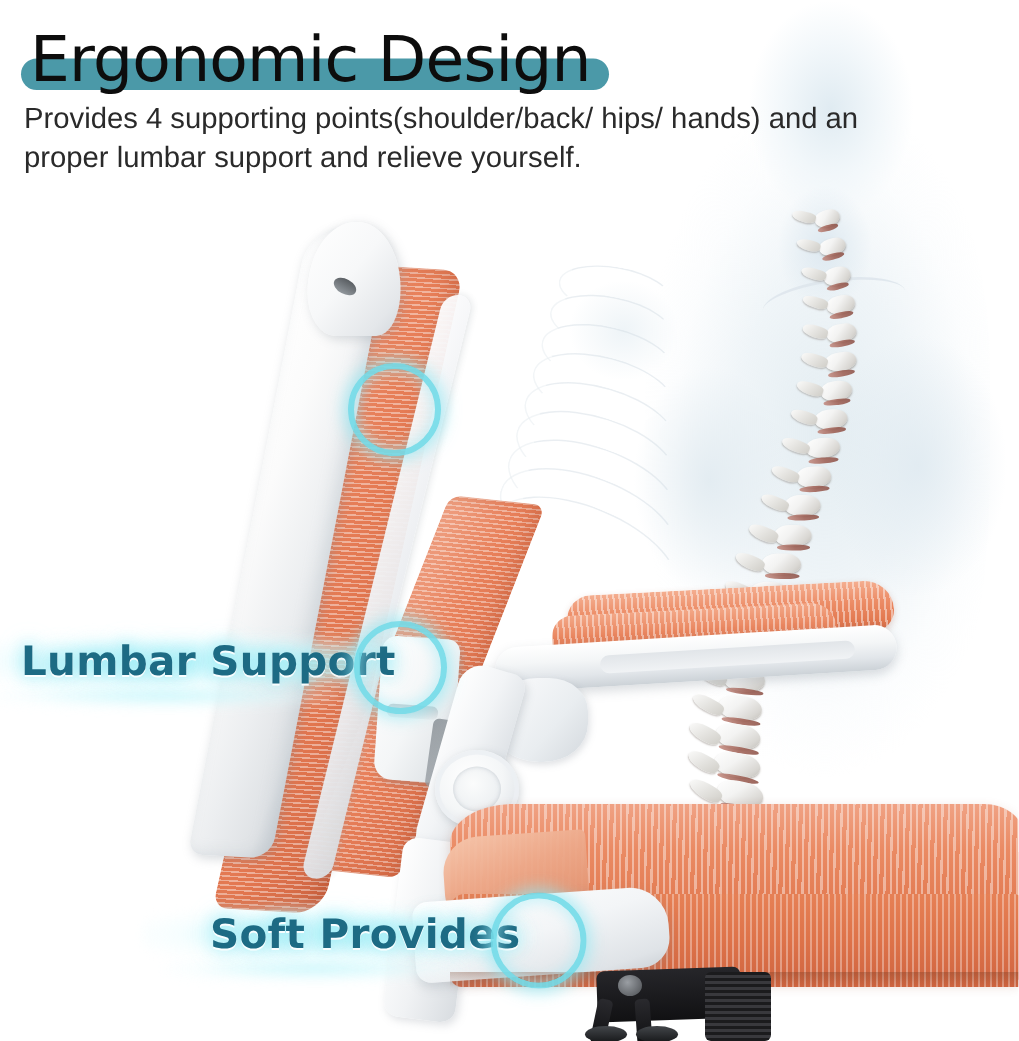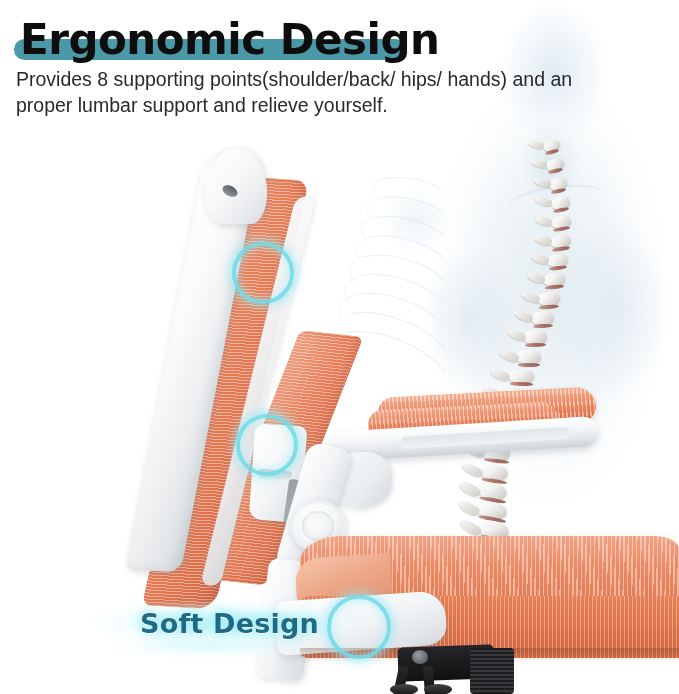--- a/index.html
+++ b/index.html
@@ -5,21 +5,21 @@
   html,body{margin:0;padding:0;background:#fff;}
   body{width:679px;height:694px;overflow:hidden;font-family:"Liberation Sans",sans-serif;}
 
   #stage{position:relative;width:679px;height:694px;background:#ffffff;overflow:hidden;}
 
   
   .title-wrap{position:absolute;left:14px;top:12px;width:420px;height:56px;}
   .title-bar{position:absolute;left:0px;top:27px;width:392px;height:21px;border-radius:11px;
              background:#4b99a8;}
   .title-text{position:absolute;left:6px;top:0px;font-size:42px;line-height:56px;
-              font-weight:bold;color:#0d0d0d;letter-spacing:-0.5px;white-space:nowrap;
+              font-weight:normal;color:#0d0d0d;letter-spacing:-0.5px;white-space:nowrap;
               font-family:"DejaVu Sans",sans-serif;}
   .subtitle{position:absolute;left:16px;top:66px;width:580px;font-size:19.5px;line-height:26px;
             color:#2a2a2a;font-family:"Liberation Sans",sans-serif;}
 
   
   .anatomy{position:absolute;left:400px;top:-10px;width:290px;height:600px;}
   .torso{position:absolute;left:30px;top:60px;width:230px;height:520px;
          background:radial-gradient(ellipse 140px 260px at 52% 46%,
                     rgba(226,236,241,.95) 0%, rgba(235,242,246,.78) 42%,
                     rgba(247,250,252,.45) 70%, rgba(255,255,255,0) 88%);
@@ -342,26 +342,31 @@
     <div class="leg1"></div>
     <div class="leg2"></div>
     <div class="caster1"></div>
     <div class="caster2"></div>
   </div>
 
   <div class="title-wrap">
     <div class="title-bar"></div>
     <div class="title-text">Ergonomic Design</div>
   </div>
-  <div class="subtitle">Provides 8 supporting points(shoulder/back/ hips/ hands) and an proper lumbar support and relieve yourself.</div>
+  <div class="subtitle">Provides 4 supporting points(shoulder/back/ hips/ hands) and an proper lumbar support and relieve yourself.</div>
 
   <div class="ring ring1"></div>
 
+  <div class="callout c2">
+    <div class="glow-bar"></div>
+    <div class="glow-bar b2"></div>
+    <div class="callout-label">Lumbar Support</div>
+  </div>
   <div class="ring ring2"></div>
 
   <div class="callout c3">
     <div class="glow-bar"></div>
     <div class="glow-bar b2"></div>
-    <div class="callout-label">Soft Design</div>
+    <div class="callout-label">Soft Provides</div>
   </div>
   <div class="ring ring3"></div>
 
 </div>
 
 </body></html>

